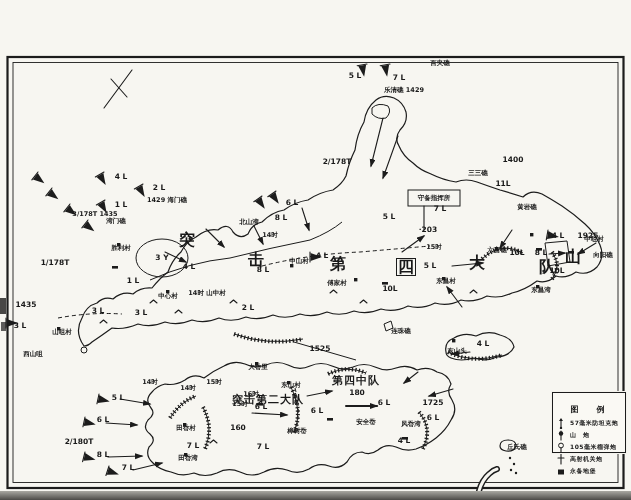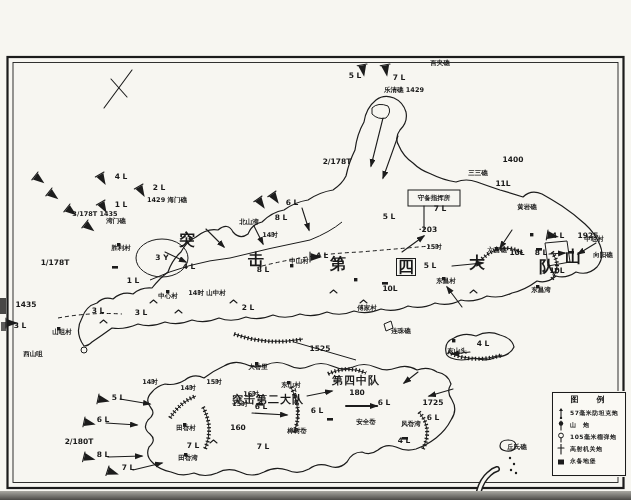--- a/index.html
+++ b/index.html
@@ -14,22 +14,22 @@
   .dash{stroke:#1c1c1c;stroke-width:1;fill:none;stroke-dasharray:4,3;}
   .hatch{stroke:#1c1c1c;stroke-width:4;fill:none;stroke-dasharray:1.3,2.2;}
   .hthin{stroke:#1c1c1c;stroke-width:1;fill:none;}
   .fillink{fill:#1c1c1c;stroke:none;}
   .lbl{position:absolute;transform:translate(-50%,-50%);font-size:7.5px;font-weight:700;color:#191919;
        white-space:nowrap;line-height:1;}
   .xs{font-size:6.5px;}
   .md{font-size:11px;letter-spacing:1px;}
   .big{font-size:16px;letter-spacing:0;}
   .boxed{border:1.2px solid #1b1b1b;padding:0 1px;background:rgba(250,249,244,.55);}
-  #legend{position:absolute;left:552px;top:392px;width:74px;height:84px;background:#faf9f4;
-          border:1.2px solid #1c1c1c;box-shadow:0 0 0 1px #f3f2ec;padding:0 3px;box-sizing:border-box;}
+  #legend{position:absolute;left:552px;top:392px;width:74px;height:61px;background:#faf9f4;
+          border:1.2px solid #1c1c1c;box-shadow:0 0 0 1px #f3f2ec;padding:10px 3px;box-sizing:border-box;}
   #legend .lt{text-align:center;font-size:8px;font-weight:700;letter-spacing:5px;color:#151515;margin:1px 0 2px 2px;}
   .lrow{display:flex;align-items:center;gap:4px;height:12px;}
   .lrow svg{flex:0 0 10px;}
   .lrow span{font-size:6px;font-weight:700;color:#191919;white-space:nowrap;letter-spacing:.5px;}
   #shadow{position:absolute;left:0;top:491px;width:631px;height:9px;
           background:linear-gradient(#a9a8a2,#4c4b48);}
 </style>
 </head>
 <body>
 
@@ -262,21 +262,21 @@
       <div class="lbl" style="left: 263px; top: 270px;">8 L</div>
       <div class="lbl xs" style="left: 168px; top: 296px;">中心村</div>
       <div class="lbl xs" style="left: 207px; top: 293px;">14时 山中村</div>
       <div class="lbl" style="left: 248px; top: 308px;">2 L</div>
       <div class="lbl" style="left: 389px; top: 217px;">5 L</div>
       <div class="lbl" style="left: 440px; top: 209px;">7 L</div>
       <div class="lbl" style="left: 428px; top: 230px;">·203</div>
       <div class="lbl xs" style="left: 434px; top: 247px;">15时</div>
       <div class="lbl" style="left: 430px; top: 266px;">5 L</div>
       <div class="lbl xs" style="left: 446px; top: 281px; text-align: right;">东昌村</div>
-      <div class="lbl xs" style="left: 367px; top: 283px; margin-top: 25px;">傅家村</div>
+      <div class="lbl xs" style="left: 337px; top: 283px;">傅家村</div>
       <div class="lbl" style="left: 390px; top: 289px;">10L</div>
       <div class="lbl xs" style="left: 564px; top: 239px; margin-left: 30px;">中咀村</div>
       <div class="lbl" style="left: 558px; top: 236px;">4 L</div>
       <div class="lbl" style="left: 588px; top: 236px;">1925</div>
       <div class="lbl xs" style="left: 497px; top: 251px; font-family: Liberation Mono, monospace;">六亩礁</div>
       <div class="lbl" style="left: 517px; top: 253px;">10L</div>
       <div class="lbl" style="left: 541px; top: 253px;">8 L</div>
       <div class="lbl" style="left: 557px; top: 271px;">10L</div>
       <div class="lbl xs" style="left: 603px; top: 255px;">向阳礁</div>
       <div class="lbl xs" style="left: 541px; top: 290px;">东昌湾</div>

